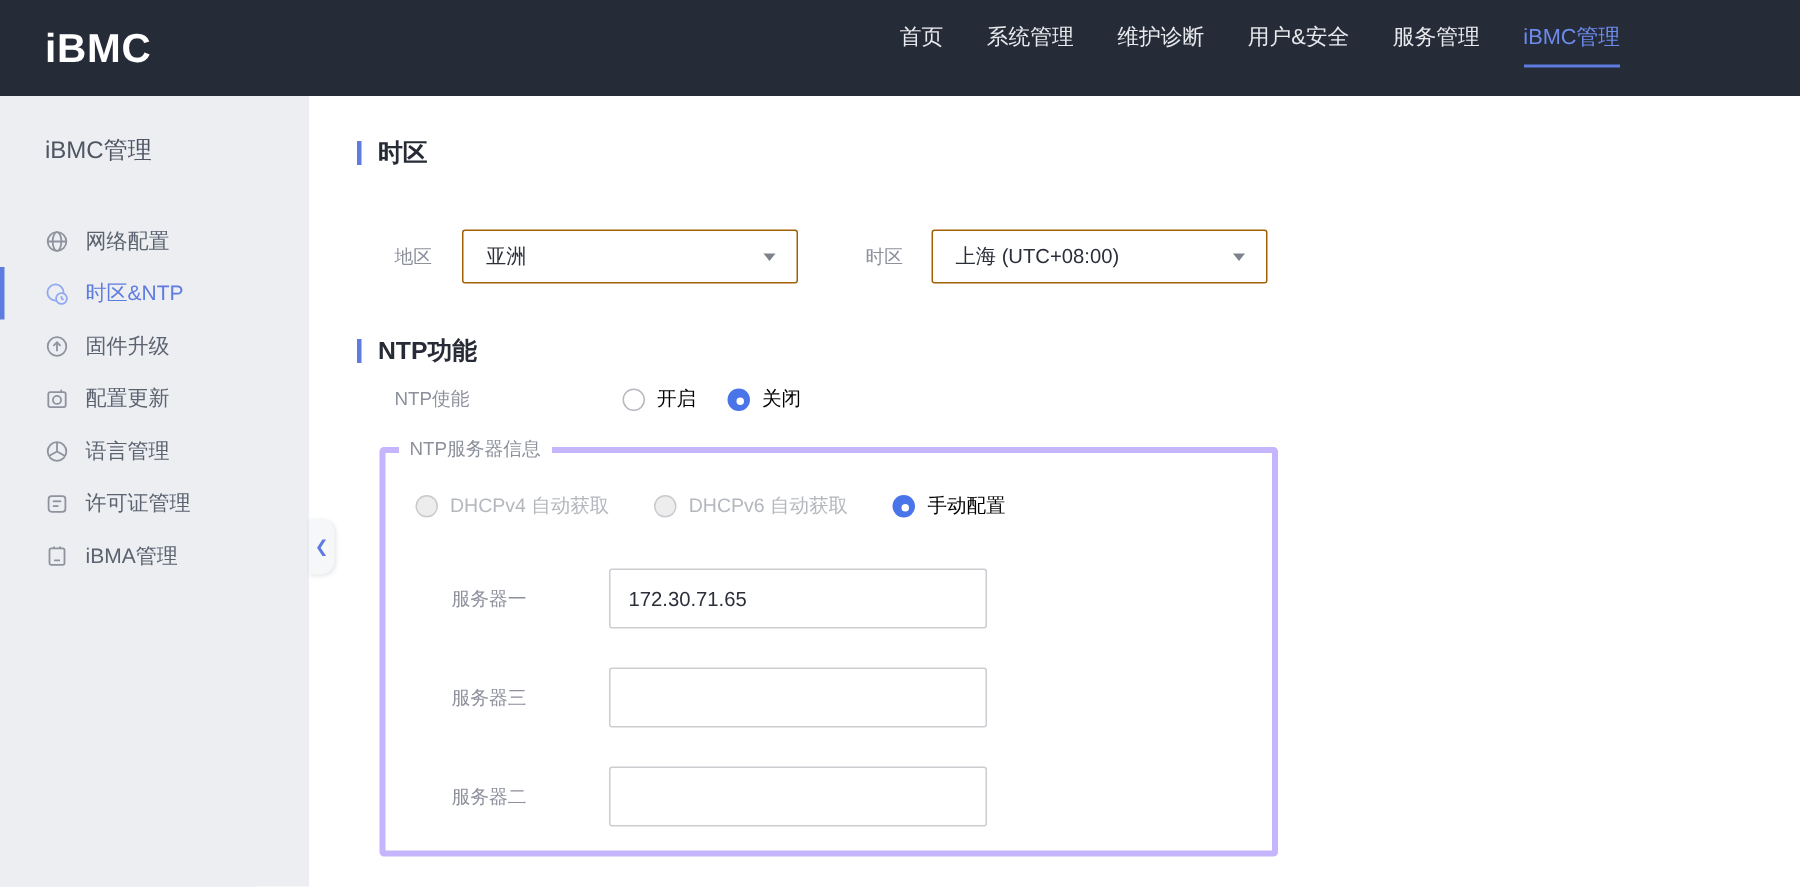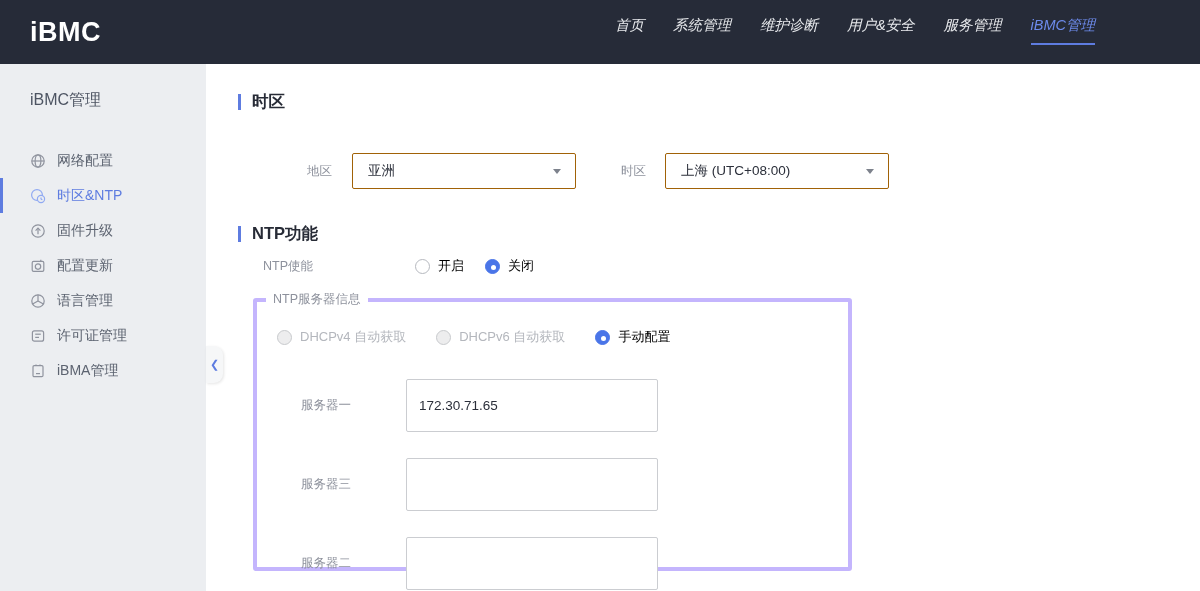--- a/index.html
+++ b/index.html
@@ -2,21 +2,21 @@
 <html><head>
 <meta charset="utf-8">
 <style>
   * { margin:0; padding:0; box-sizing:border-box; }
   html,body { width:1200px; height:591px; overflow:hidden; }
   body { font-family:"Liberation Sans","DejaVu Sans",sans-serif; background:#fff; color:#2b2f3a; }
 
   
   .topbar { height:64px; background:#262b38; display:flex; align-items:center; position:relative; }
   .logo { color:#fff; font-size:27px; font-weight:700; margin-left:30px; letter-spacing:.5px; }
-  .topnav { position:absolute; right:105px; top:0; height:50px; display:flex; align-items:center; gap:29px;font-style:italic; }
+  .topnav { position:absolute; right:120px; top:0; height:50px; display:flex; align-items:center; gap:29px; }
   .topnav .nav-item { position:relative; height:50px; line-height:50px; font-size:14.5px; color:#e8eaed; cursor:pointer; white-space:nowrap; }
   .topnav .nav-item.active { color:#6d8bec; }
   .topnav .nav-item.active::after { content:""; position:absolute; left:0; right:0; bottom:5px; height:2px; background:#5e7ce0; }
 
   
   .layout { display:flex; height:541px; }
   .sidebar { width:206px; background:#eceef1; position:relative; flex:none; }
   .main { flex:1; background:#fff; position:relative; }
 
   
@@ -34,21 +34,21 @@
     justify-content:center; color:#5e7ce0; font-size:11px; cursor:pointer; z-index:5; }
 
   
   .section-header { display:flex; align-items:center; gap:11px; margin:27px 0 0 32px; }
   .section-header .bar { width:3px; height:16px; background:#5e7ce0; flex:none; }
   .section-header .txt { font-size:16.5px; font-weight:700; color:#272b36; }
 
   .form-row { display:flex; align-items:center; margin-left:57px; }
   .tz-row { margin-top:40px; }
   .field-label { font-size:12.5px; color:#8d919c; white-space:nowrap; }
-  .tz-row .field-label.first { width:45px;margin-left:44px; }
+  .tz-row .field-label.first { width:45px; }
   .tz-row .field-label.second { width:44px; margin-left:45px; }
 
   .selectbox { position:relative; width:224px; height:36px; border:1px solid #a16207; border-radius:2px;
     background:#fff; font-size:13.5px; color:#2b2f3a; line-height:34px; padding-left:15px; cursor:pointer; }
   .selectbox .caret { position:absolute; right:14px; top:15px; width:0; height:0;
     border-left:4.5px solid transparent; border-right:4.5px solid transparent; border-top:5.5px solid #7d828c; }
 
   .ntp-header { margin-top:34px; }
   .enable-row { margin-top:12px; }
   .enable-row .field-label { width:152px; }
@@ -64,21 +64,21 @@
   .enable-row .radio { margin-right:21px; }
 
   fieldset.server-box { margin:16px 0 0 47px; width:599px; height:280px; border:4px solid #c4b5fd; border-radius:3px; padding:0; }
   fieldset.server-box legend { margin-left:9px; padding:0 7px; font-size:12.5px; color:#8d919c; }
   .mode-row { display:flex; align-items:center; margin:20px 0 0 20px; }
   .mode-row .radio { margin-right:30px; }
 
   .server-row { display:flex; align-items:center; margin:26px 0 0 44px; }
   .server-row.first { margin-top:33px; }
   .server-row .field-label { width:105px; }
-  .server-input { width:252px; height:53px; border:1px solid #cbcdd1; border-radius:2px; font-size:13.5px;
+  .server-input { width:252px; height:40px; border:1px solid #cbcdd1; border-radius:2px; font-size:13.5px;
     color:#2b2f3a; padding:0 12px; font-family:"Liberation Sans","DejaVu Sans",sans-serif; outline:none; background:#fff; }
 </style>
 </head>
 <body>
 
 <div class="topbar">
   <div class="logo">iBMC</div>
   <div class="topnav">
     <div class="nav-item">首页</div>
     <div class="nav-item">系统管理</div>

